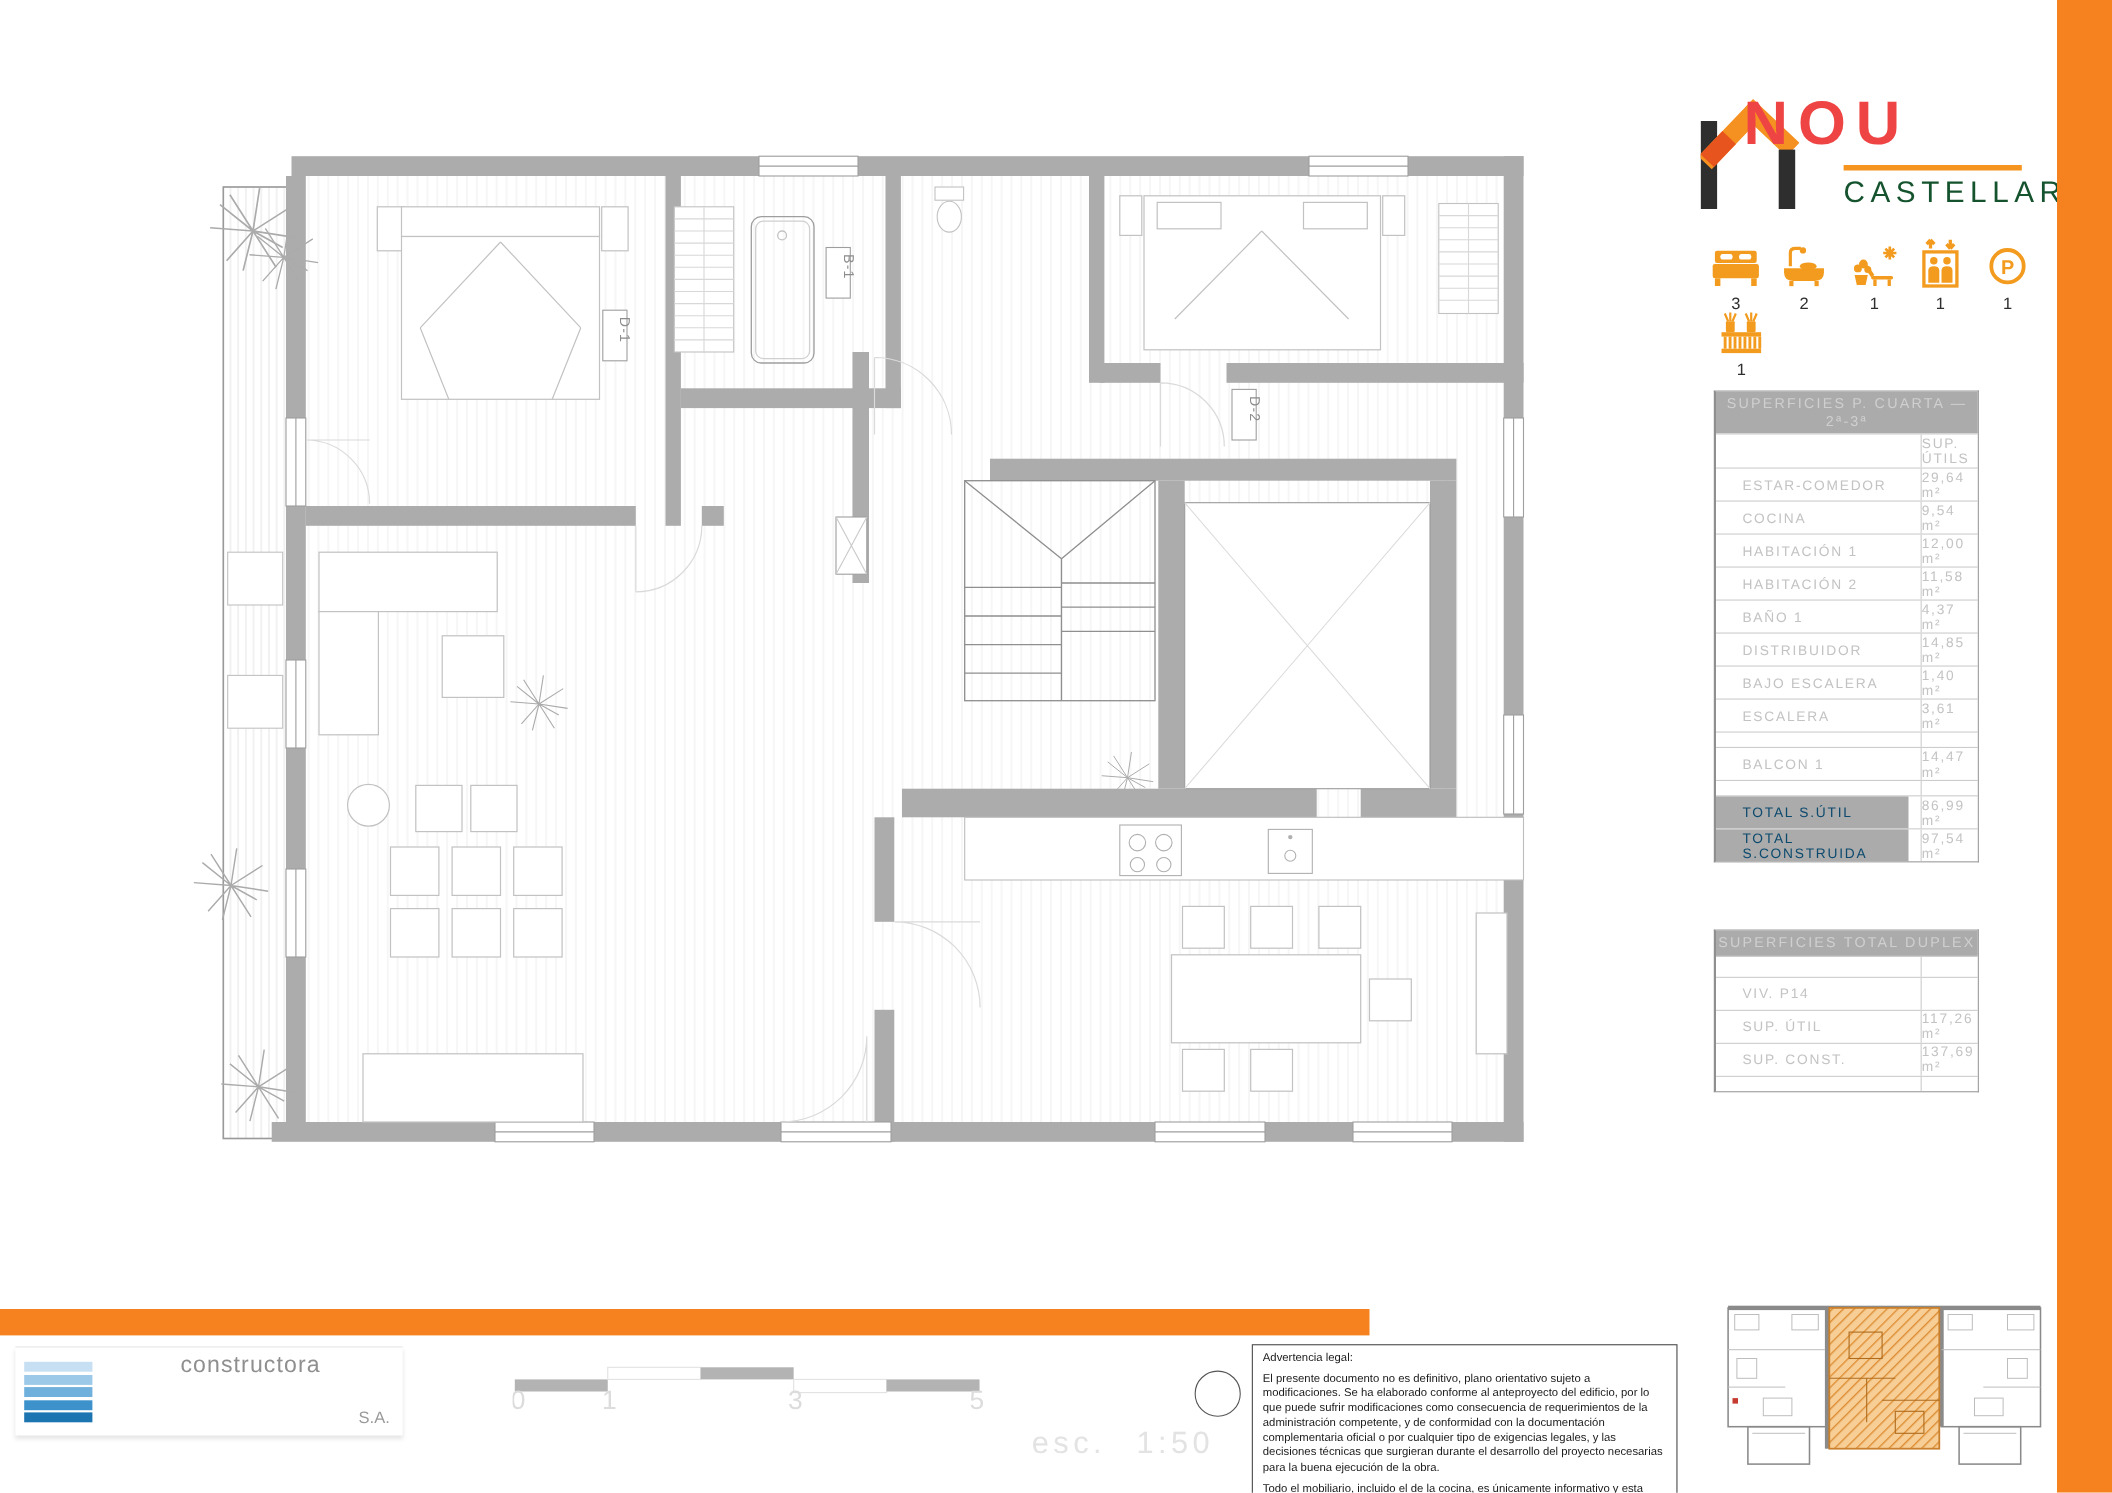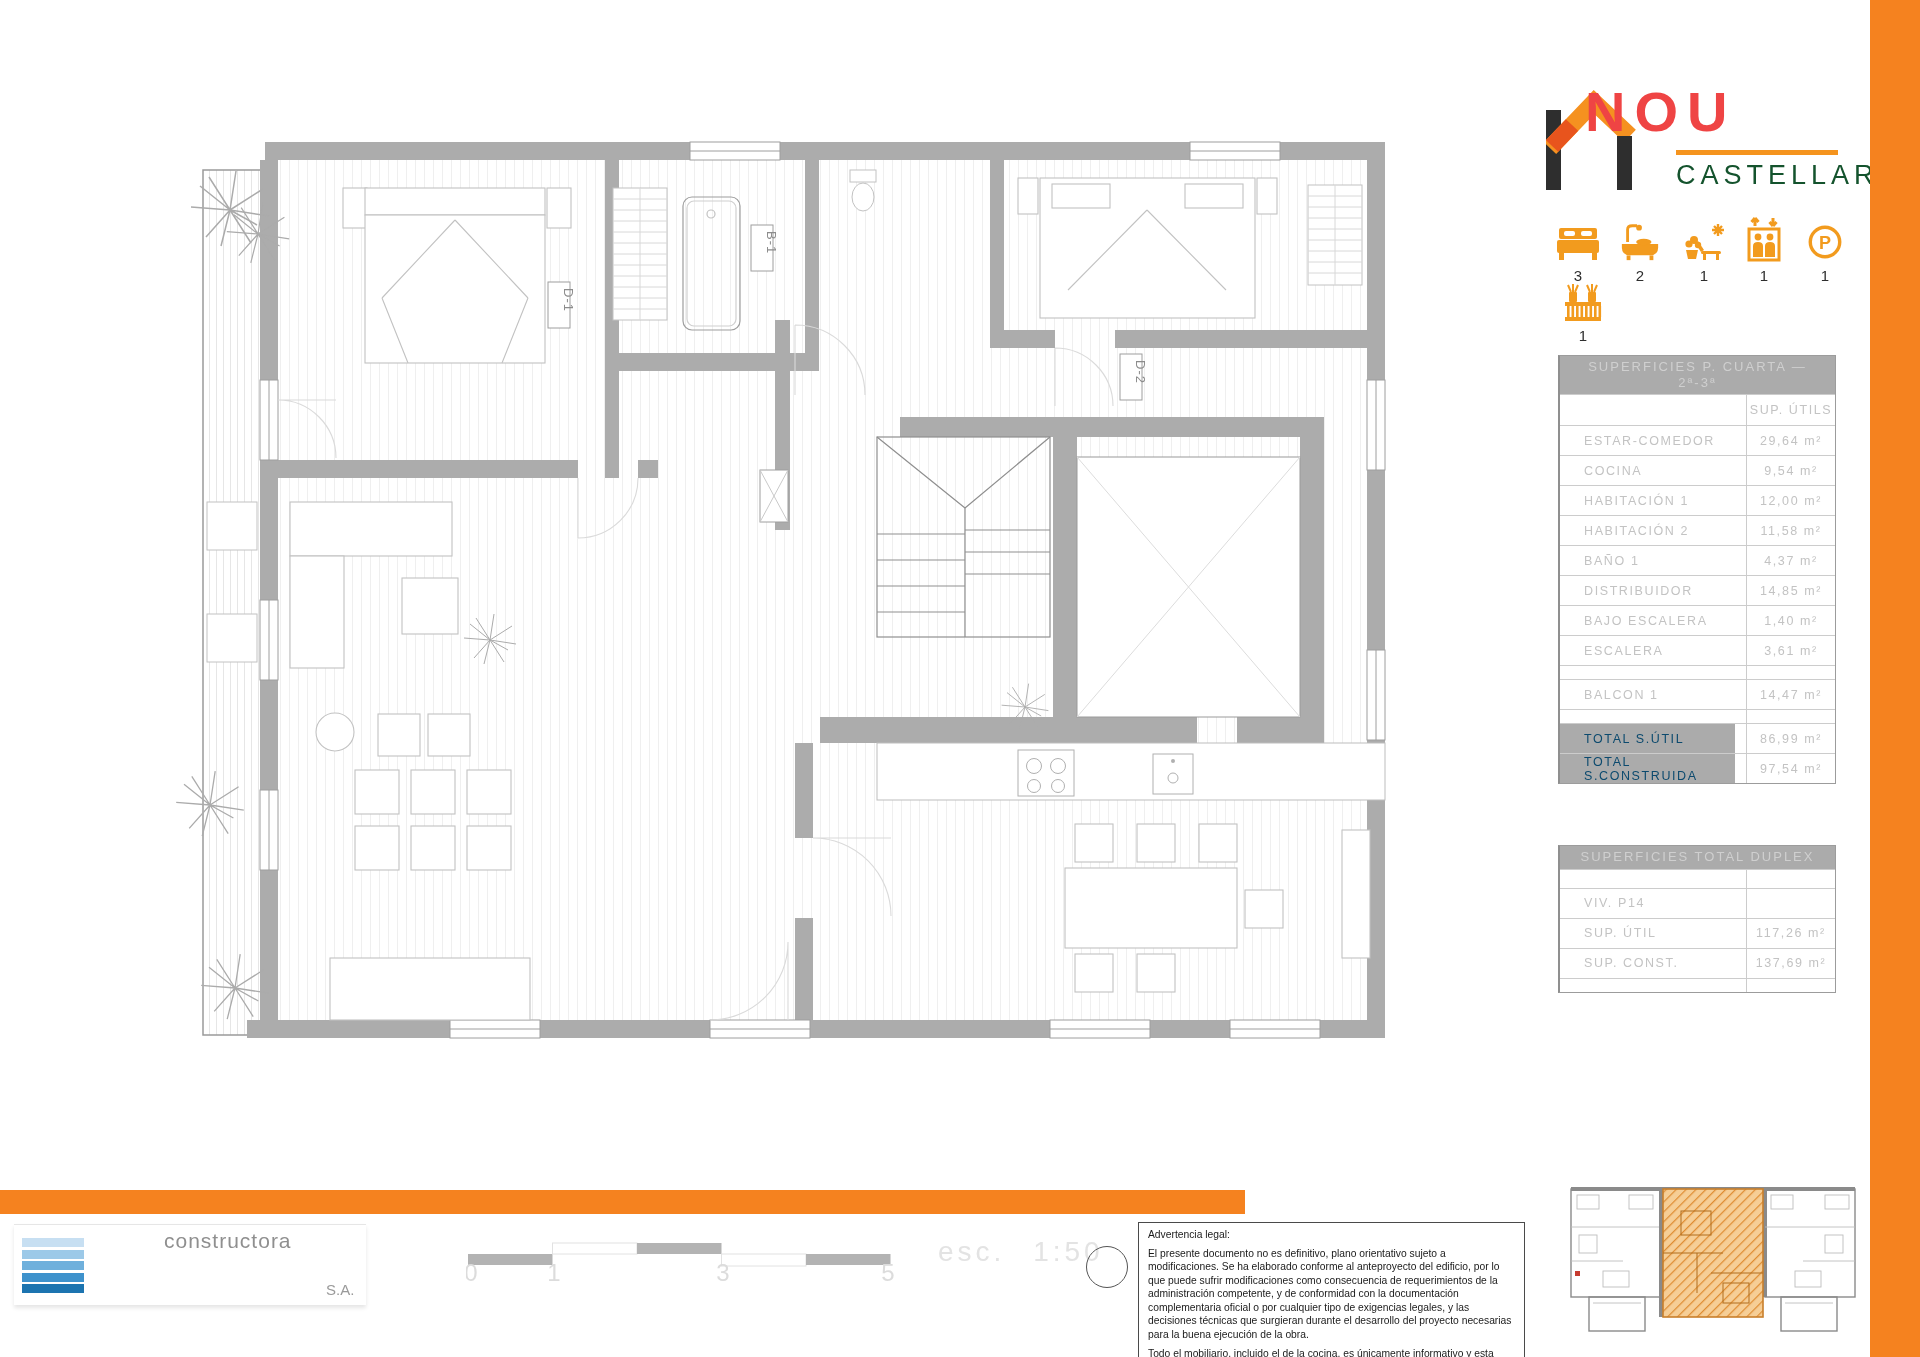--- a/index.html
+++ b/index.html
@@ -11,42 +11,42 @@
   #brand-title{left:1585px;top:84px;font-size:56px;font-weight:bold;color:#ef4444;
                letter-spacing:9px;line-height:1;}
   #brand-underline{left:1676px;top:150px;width:162px;height:5px;background:#F5941E;}
   #brand-subtitle{left:1676px;top:160px;font-size:27px;color:#14532d;letter-spacing:5px;}
 
   
   .amen{width:52px;text-align:center;color:#F29B1E;}
   .amen .cnt{font-size:15px;color:#2e2e2e;margin-top:1px;}
 
   
-  .stable{left:1558px;width:278px;background:#fff;border:1px solid #9c9c9c;
+  .stable{left:1558px;width:241px;background:#fff;border:1px solid #9c9c9c;
           border-left:2px solid #8f8f8f;box-sizing:border-box;
           font-size:12.5px;letter-spacing:1.6px;color:#c3c3c3;}
   .stable .hdr{background:#ABABAB;color:#cfcfcf;text-align:center;font-size:13px;
                letter-spacing:2px;padding:3px 0 4px;line-height:1.2;}
   .trow{display:flex;height:29px;border-top:1px solid #ccc;align-items:stretch;}
   .trow .lbl{flex:0 0 175px;padding-left:24px;box-sizing:border-box;display:flex;align-items:center;}
   .trow .val{flex:1;border-left:1px solid #ccc;display:flex;align-items:center;justify-content:center;margin-left:11px;}
   .trow.spacer{height:13px;}
   .trow.total .lbl{background:#ABABAB;color:#0c4a6e;}
 
   
   #bottom-orange-bar{left:0;top:1190px;width:1245px;height:24px;background:#F5821F;}
   #right-orange-bar{right:0;top:0;width:50px;height:1357px;background:#F5821F;}
   #ibercat{left:14px;top:1224px;width:352px;height:80px;background:#fff;
            box-shadow:0 3px 4px rgba(0,0,0,.10);border-top:1px solid #e6e6e6;}
   .ib-bar{width:62px;height:9px;margin-bottom:2.5px;}
   #ib-bars{left:8px;top:13px;}
   #ib-constructora{left:150px;top:4px;font-size:21px;color:#8f8f8f;letter-spacing:1px;}
   #ib-name{left:70px;top:18px;font-size:53px;font-weight:bold;color:#0d0d0d;letter-spacing:0px;}
   #ib-sa{left:312px;top:56px;font-size:15px;color:#9a9a9a;}
-  #esc-text{left:938px;top:1236px;font-size:28px;color:#e3e3e3;letter-spacing:4px;word-spacing:16px;}
+  #esc-text{left:938px;top:1296px;font-size:28px;color:#e3e3e3;letter-spacing:4px;word-spacing:16px;}
   #north-circle{left:1086px;top:1246px;width:40px;height:40px;border:1.6px solid #555;border-radius:50%;}
   #legal-box{left:1138px;top:1222px;width:387px;box-sizing:border-box;border:1.5px solid #4a4a4a;
              padding:5px 9px 7px;font-size:10.3px;line-height:1.32;color:#1a1a1a;background:#fff;}
   #legal-box .lt{margin-bottom:5px;}
   #legal-box p{margin:0 0 5px 0;}
 </style>
 </head>
 <body>
 
 <svg class="abs" style="left:150px;top:130px" width="1270" height="930" viewBox="0 0 1270 930">

